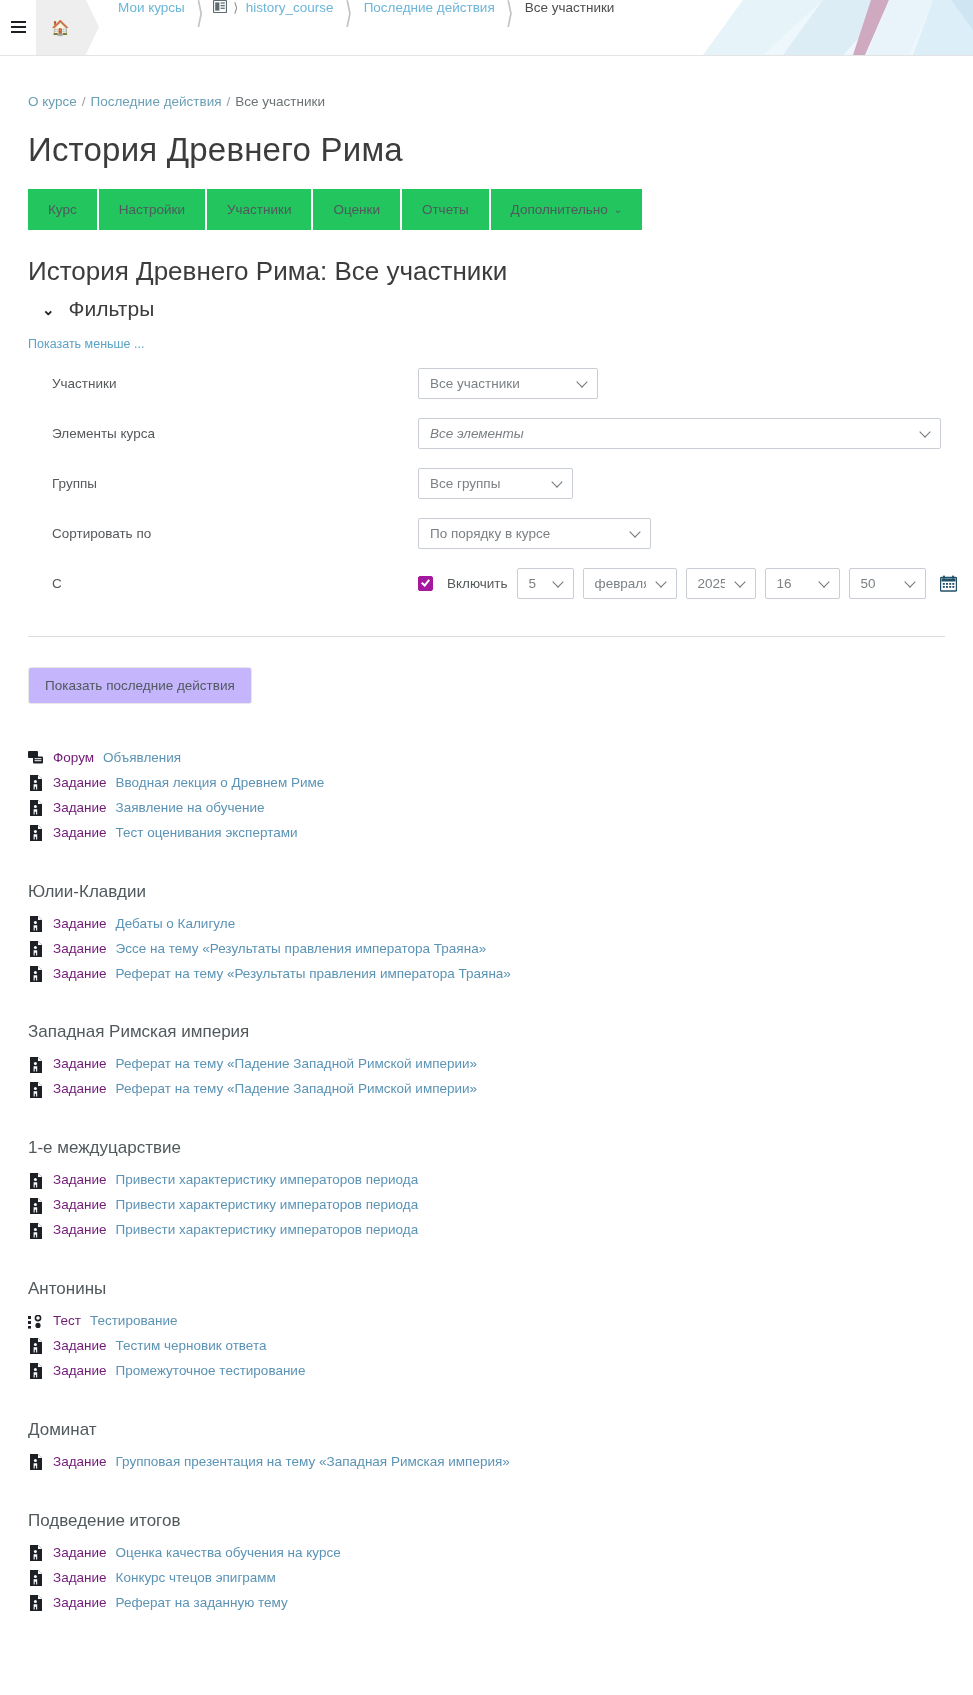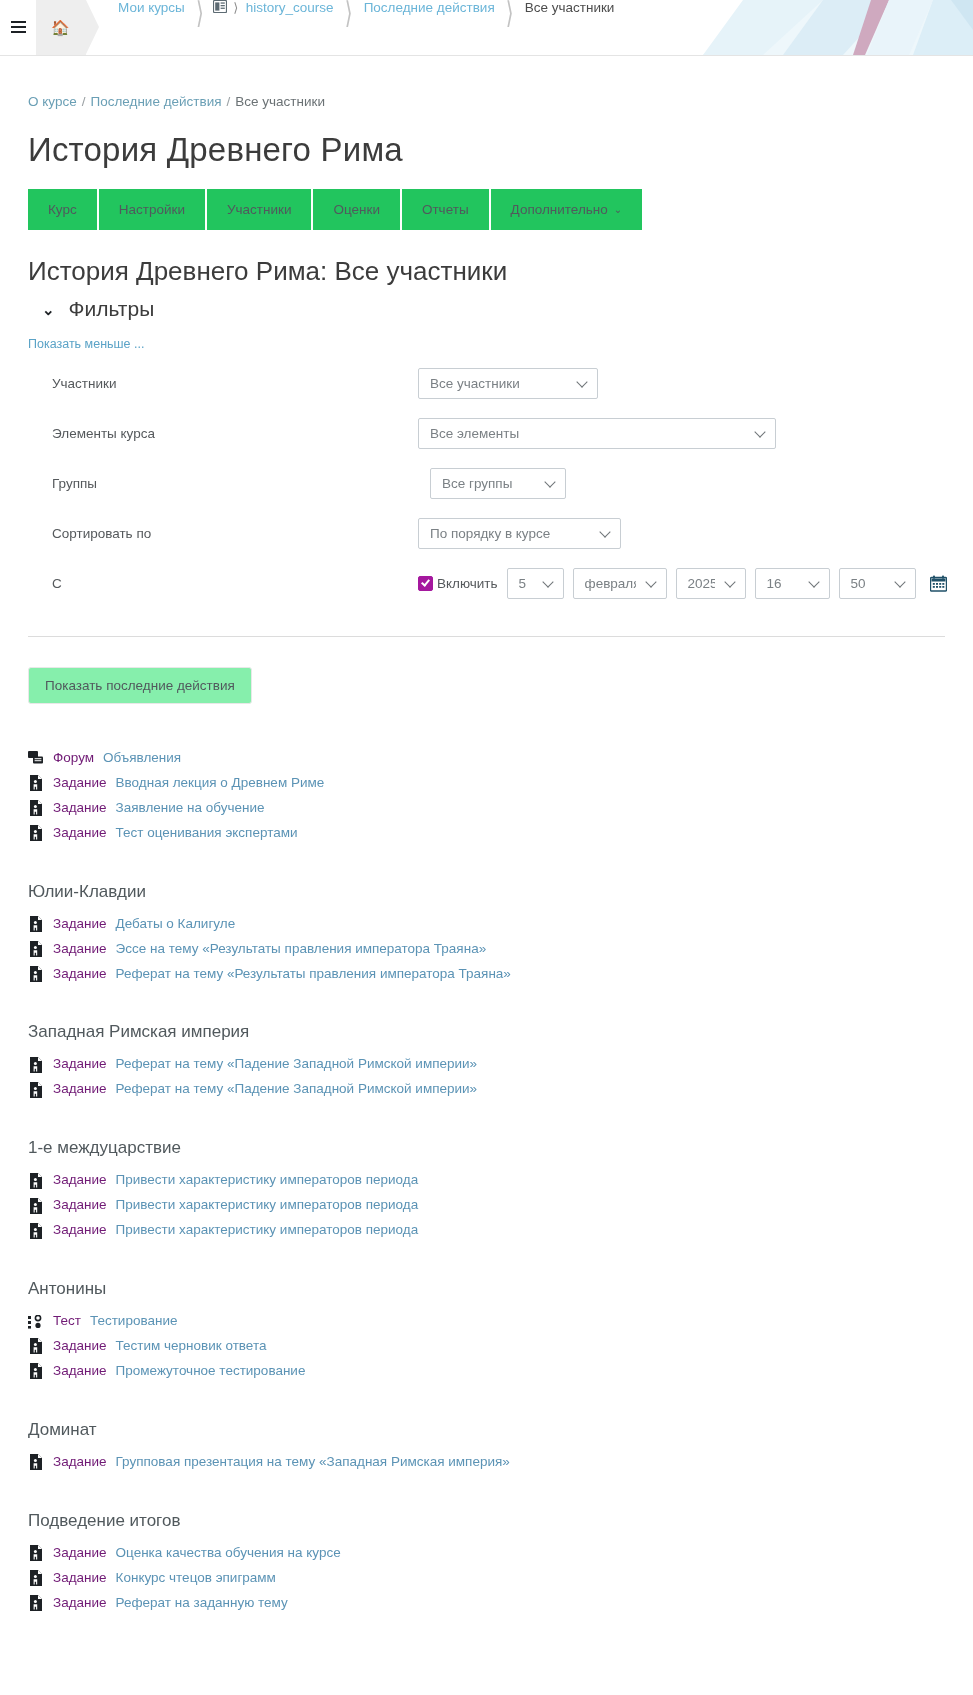--- a/index.html
+++ b/index.html
@@ -247,31 +247,31 @@
     top: 50%;
     width: 7px;
     height: 7px;
     margin-top: -5px;
     border-right: 1.4px solid #6f7578;
     border-bottom: 1.4px solid #6f7578;
     transform: rotate(45deg);
     pointer-events: none;
   }
   .w-participants { width: 180px; }
-  .w-activities  { width: 358px; }
-  .w-groups      { width: 136px; margin-left: 12px; }
-  .w-sort        { width: 203px; }
+  .w-activities  { width: 523px; font-style: italic; }
+  .w-groups      { width: 155px; }
+  .w-sort        { width: 233px; }
   .w-day         { width: 57px; }
   .w-month       { width: 94px; }
   .w-year        { width: 70px; }
   .w-hour        { width: 75px; }
   .w-min         { width: 77px; }
 
   .date-row { display: flex; align-items: center; gap: 9px; }
-  .chk-wrap { display: flex; align-items: center; gap: 4px; }
+  .chk-wrap { display: flex; align-items: center; gap: 14px; }
   .chk {
     width: 13px;
     height: 13px;
     background: #a5189e;
     border: 1px solid #a5189e;
     border-radius: 2px;
     position: relative;
     display: inline-block;
     cursor: pointer;
     flex: 0 0 auto;
@@ -291,21 +291,21 @@
   .cal-icon { margin-left: 5px; cursor: pointer; display: inline-flex; }
 
   hr.filter-sep {
     border: 0;
     border-top: 1px solid #dcdcdc;
     margin: 28px 0 0;
   }
 
   .btn-show {
     margin: 30px 0 0;
-    background: #86efac;
+    background: #c4b5fd;
     border: 1px solid #e8e8e8;
     border-radius: 3px;
     color: #51595d;
     font-family: "Liberation Sans", sans-serif;
     font-size: 13.5px;
     padding: 10px 16px;
     cursor: pointer;
   }
 
   

